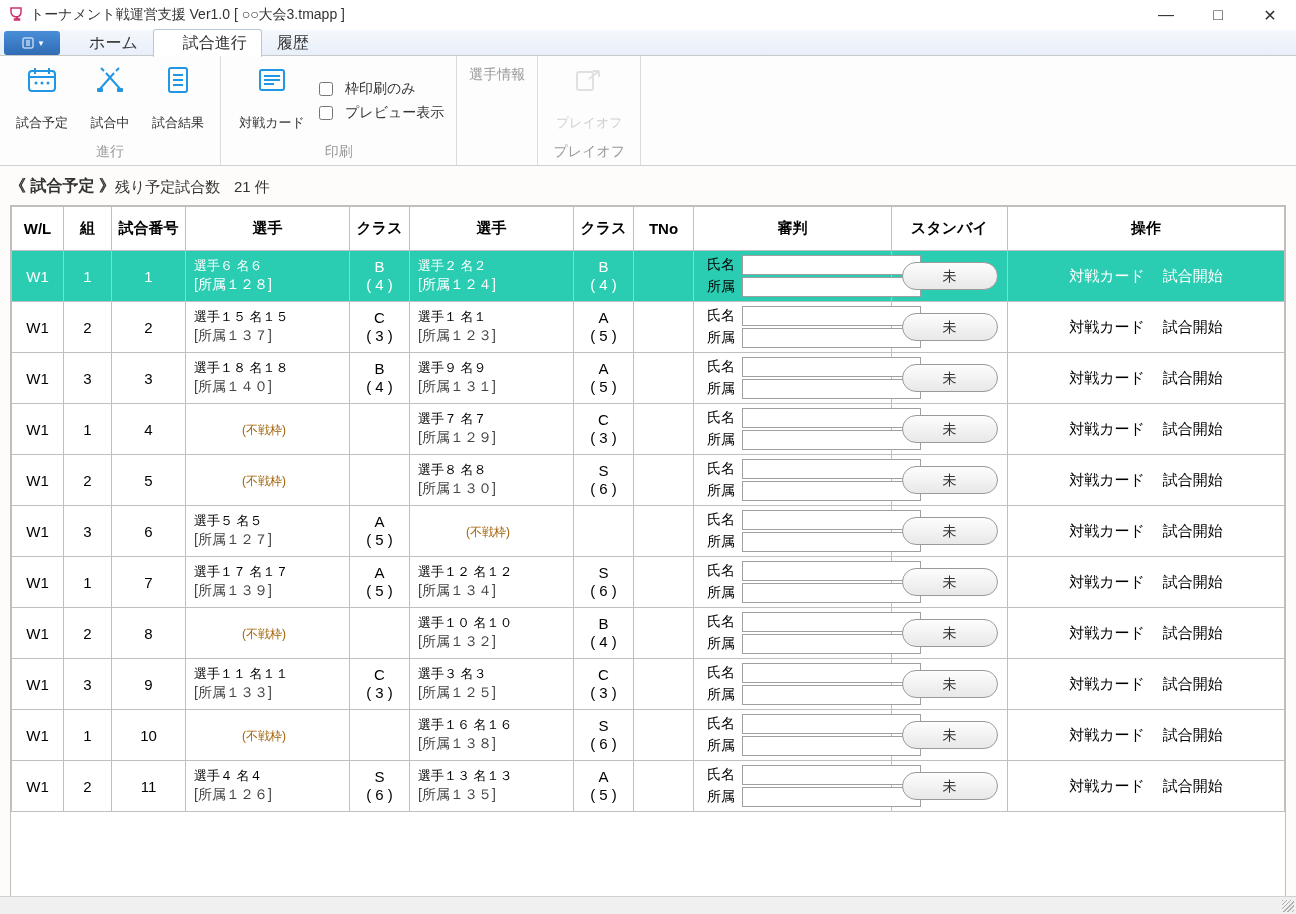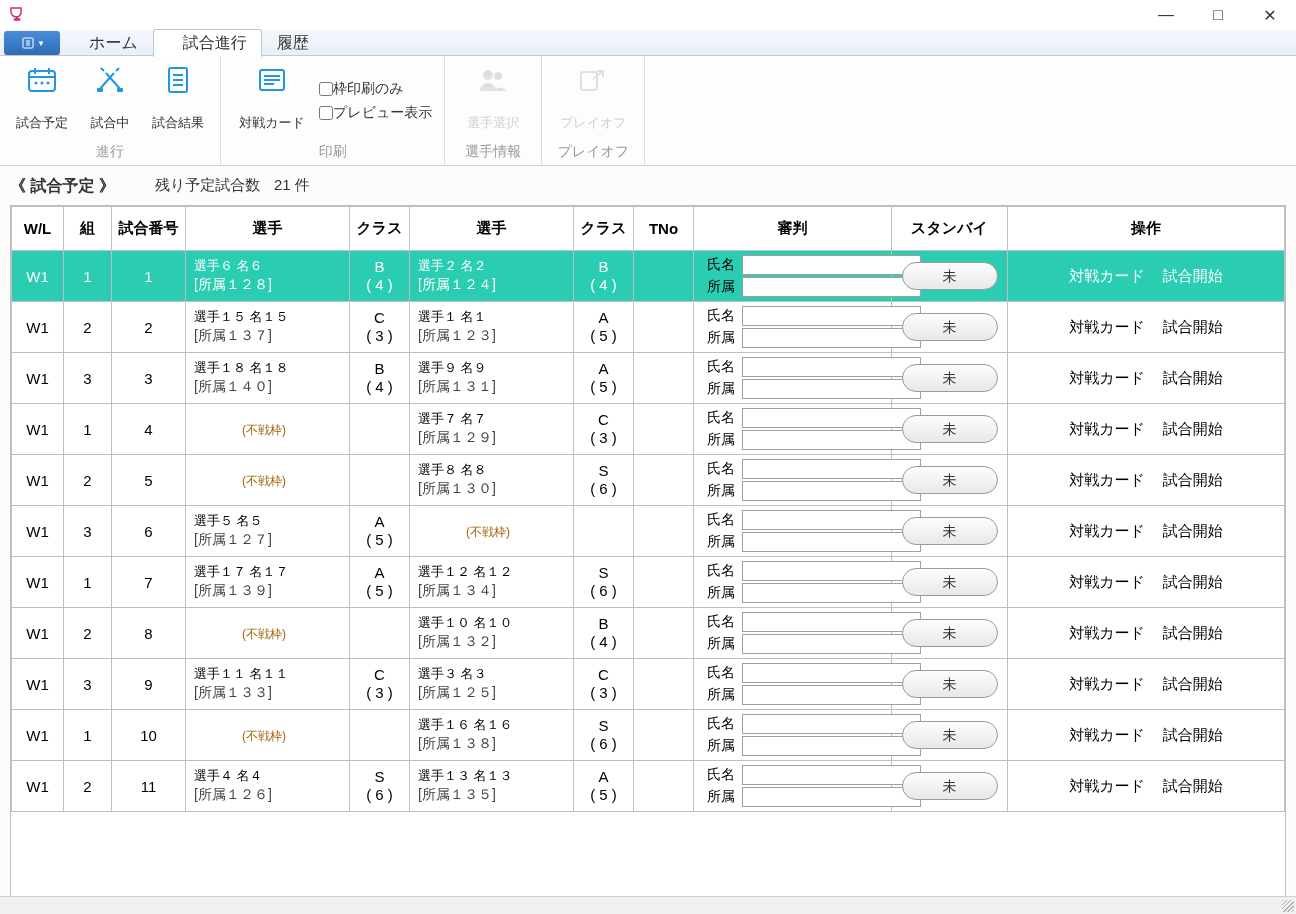--- a/index.html
+++ b/index.html
@@ -21,25 +21,25 @@
 .ribbon { height: 110px; background: #fdfdfd; display: flex; border-bottom: 1px solid #d0d0d0; }
 .ribbon-group { border-right: 1px solid #dcdcdc; padding: 6px 12px 4px 12px; display: flex; flex-direction: column; }
 .ribbon-group .icons-row { display: flex; gap: 8px; flex: 1; }
 .ribbon-group .group-label { text-align: center; font-size: 14px; color: #999; padding-top: 4px; }
 .ribbon-btn { display: flex; flex-direction: column; align-items: center; justify-content: flex-start; width: 60px; cursor: pointer; }
 .ribbon-btn.disabled { opacity: 0.45; cursor: default; }
 .ribbon-btn .icon-box { height: 36px; display: flex; align-items: center; justify-content: center; }
 .ribbon-btn .btn-label { font-size: 13px; color: #333; margin-top: 16px; white-space: nowrap; }
 .ribbon-btn.disabled .btn-label { color: #999; }
 .checks { display: flex; flex-direction: column; justify-content: center; gap: 6px; font-size: 14px; color: #333; }
-.checks label { display: flex; align-items: center; gap: 0; }
+.checks label { display: flex; align-items: center; gap: 12px; }
 .checks input { width: 14px; height: 14px; }
 
 .content { padding: 10px 10px 0 10px; height: calc(914px - 30px - 26px - 110px - 6px); background: #fdfcfa; position: relative; }
-.section-head { display: flex; align-items: flex-start; gap: 40px; margin-bottom: 8px; }
+.section-head { display: flex; align-items: flex-end; margin-bottom: 8px; }
 .section-head .sec-title { font-size: 16px; font-weight: bold; color: #333; }
 .section-head .sec-count-label { font-size: 15px; color: #333; }
 .section-head .sec-count-val { font-size: 15px; color: #333; margin-left: 10px; }
 
 .grid-wrap { height: calc(100% - 34px); overflow: hidden; border: 1px solid #bfbfbf; background: #fff; position: relative; display: flex; }
 .grid-scroll { flex: 1; overflow-y: scroll; overflow-x: hidden; }
 table { border-collapse: collapse; width: 100%; table-layout: fixed; }
 th, td { border: 1px solid #bfbfbf; padding: 0; vertical-align: middle; }
 th { background: #fff; font-size: 15px; font-weight: bold; height: 44px; }
 td { font-size: 15px; text-align: center; }
@@ -83,20 +83,21 @@
 </style>
 </head>
 <body>
 
 <div class="titlebar">
   <span>
     <svg width="16" height="16" viewBox="0 0 16 16">
         <path d="M3 2h10v4a5 5 0 0 1-3.5 4.8V13h2v1h-5v-1h2v-2.2A5 5 0 0 1 3 6V2z" fill="none" stroke="#d03070" stroke-width="1.5"></path>
       </svg>
   </span>
+  <span class="title-text">トーナメント戦運営支援  Ver1.0 [ ○○大会3.tmapp ]</span>
   <div class="win-controls">
     <span>—</span>
     <span>□</span>
     <span>✕</span>
   </div>
 </div>
 
 <div class="menubar">
   <div class="filebtn">
     <svg width="16" height="14" viewBox="0 0 16 14">
@@ -169,32 +170,20 @@
         <label>
             <input type="checkbox" style=""> 
             <span>プレビュー表示</span>
           </label>
       </div>
     </div>
     <div class="group-label">印刷</div>
   </div>
 
   <div class="ribbon-group">
-    <div class="icons-row">
-      <div class="ribbon-btn disabled" style="width:72px">
-        <div class="icon-box">
-            <svg width="32" height="30">
-              <circle cx="11" cy="10" r="5" fill="#bfbfbf"></circle>
-              <circle cx="21" cy="11" r="4" fill="#bfbfbf"></circle>
-              <path d="M3 26a8 8 0 0 1 16 0M17 26a7 7 0 0 1 12 0" fill="#bfbfbf"></path>
-            </svg>
-          </div>
-        <div class="btn-label">選手選択</div>
-      </div>
-    </div>
     <div class="group-label">選手情報</div>
   </div>
 
   <div class="ribbon-group">
     <div class="icons-row">
       <div class="ribbon-btn disabled" style="width:78px">
         <div class="icon-box">
             <svg width="32" height="30">
               <rect x="4" y="7" width="16" height="18" rx="2" fill="none" stroke="#bfbfbf" stroke-width="2"></rect>
               <path d="M16 14l10-8M26 6h-6M26 6v6" fill="none" stroke="#bfbfbf" stroke-width="2"></path>

